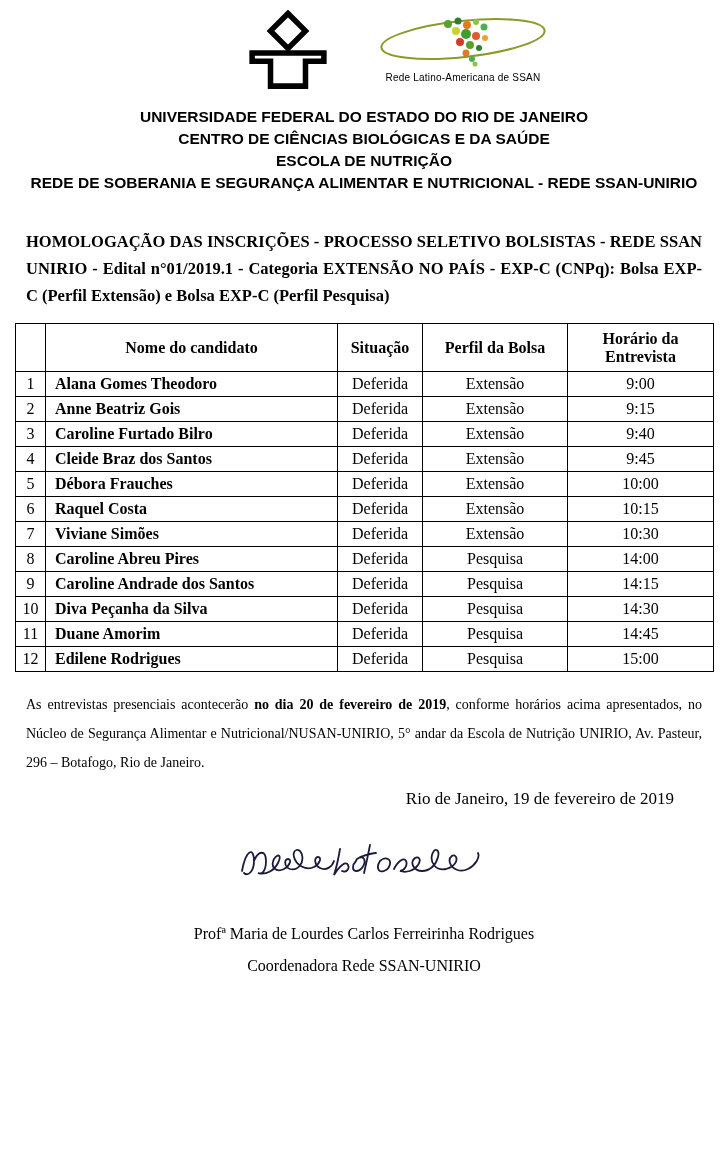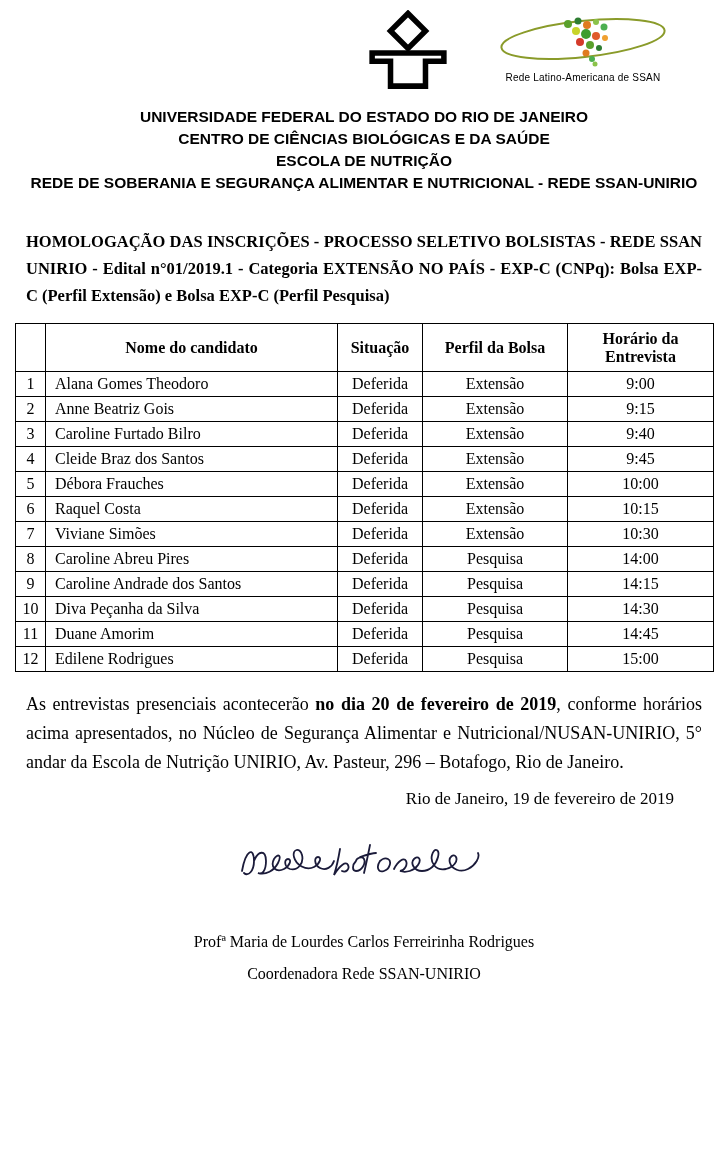--- a/index.html
+++ b/index.html
@@ -6,21 +6,21 @@
   html,body { background:#ffffff; }
   body {
     width:728px; height:1165px;
     color:#000;
     font-family:"Liberation Serif", serif;
     overflow:hidden;
   }
   .page { width:728px; height:1165px; position:relative; padding-top:6px; }
 
   .logo-row {
-    display:flex; align-items:flex-start; justify-content:flex-end;
+    display:flex; align-items:flex-start; justify-content:center;
     padding:4px 56px 0 122px; height:92px;gap:40px;
   }
   .unirio-logo svg, .ssan-logo svg { display:block; }
   .ssan-logo { text-align:center; margin-top:2px; }
   .ssan-caption {
     font-family:"Liberation Sans", sans-serif;
     font-size:10px; margin-top:2px; letter-spacing:0.2px;
   }
 
   .header-block {
@@ -37,30 +37,30 @@
   table.candidates {
     border-collapse:collapse; margin:14px 17px 0 15px;
     width:698px; table-layout:fixed;
   }
   table.candidates th, table.candidates td {
     border:1px solid #000; font-size:16px; text-align:center;
     padding:1px 4px; overflow:hidden; white-space:nowrap;
   }
   table.candidates th { font-weight:bold; height:48px; font-size:16px; }
   table.candidates td { height:25px; }
-  table.candidates td.name-col { text-align:left; padding-left:9px; }
+  table.candidates td.name-col { text-align:left; padding-left:9px;font-weight:bold; }
 
   .closing {
-    font-size:18px; line-height:29px; text-align:justify;
+    font-size:14px; line-height:29px; text-align:justify;
     margin:18px 26px 0 26px;
   }
   .date-line { font-size:17px; text-align:right; margin:12px 54px 0 0; }
 
   .signature-wrap { text-align:center; margin-top:22px; height:66px; }
-  .sig-name { text-align:center; font-size:16px; margin-top:36px; }
+  .sig-name { text-align:center; font-size:16px; margin-top:28px; }
   .sig-role { text-align:center; font-size:16px; margin-top:14px; }
 </style>
 </head>
 <body>
 
 <div class="page">
 
   <div class="logo-row">
     <div class="unirio-logo">
       <svg width="92" height="86" viewBox="0 0 100 92" aria-hidden="true">

